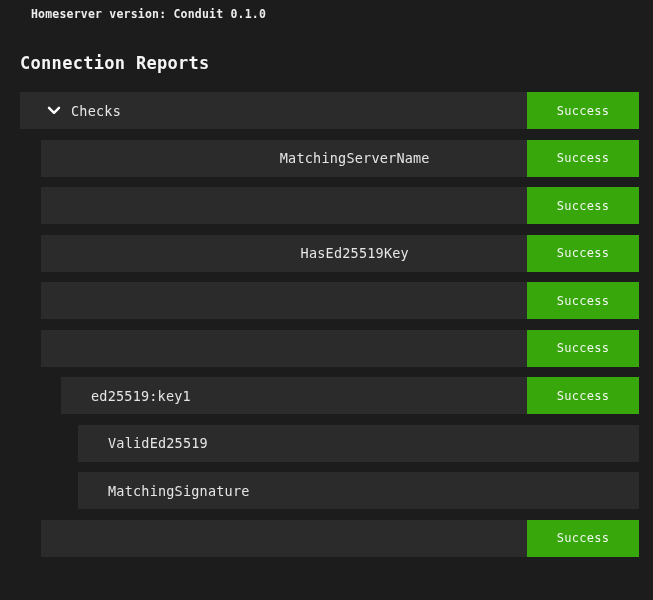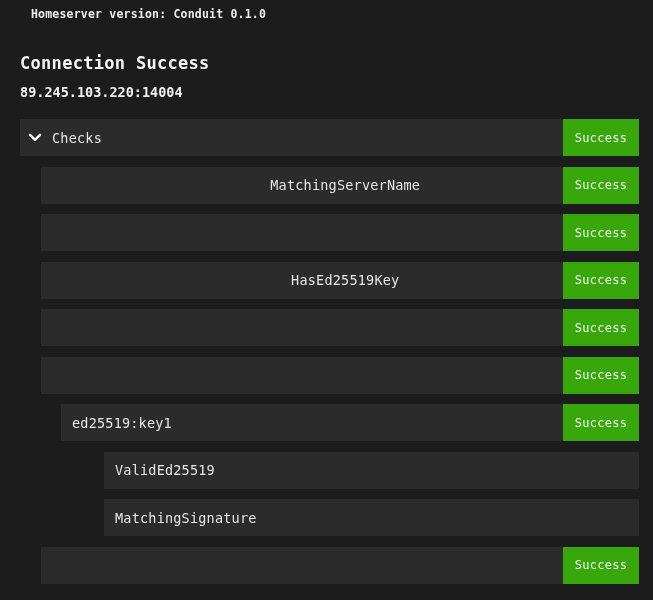--- a/index.html
+++ b/index.html
@@ -38,61 +38,60 @@
   .rows {
     margin-top: 20px;
   }
   .row {
     position: relative;
     height: 37px;
     margin-bottom: 10.5px;
     background: #2b2b2b;
     display: flex;
     align-items: center;
-    padding-left: 11px;
+    padding-left: 30px;
   }
   .row .chev {
     display: inline-flex;
     align-items: center;
     margin-left: -3px;
     margin-right: 10px;
   }
   .row .label {
     font-size: 13.5px;
     font-weight: 500;
     color: #e6e6e6;
     letter-spacing: 0.2px;
     white-space: pre;
   }
   .badge {
     position: absolute;
     top: 0; right: 0; bottom: 0;
-    width: 76px;
+    width: 112px;
     background: #37a70c;
     display: flex;
     align-items: center;
     justify-content: center;
     font-size: 12px;
     font-weight: 500;
     color: #f2f7f0;
     letter-spacing: 0.3px;
   }
   
   .lvl-0 { margin-left: 0; }
   .lvl-1 { margin-left: 20.5px; justify-content: center; }
   .lvl-2 { margin-left: 41px; }
-  .lvl-3 { margin-left: 84px; }
+  .lvl-3 { margin-left: 58px; }
 </style>
 </head>
 <body>
 
 <div class="page">
   <div class="hs-line">Homeserver version: Conduit 0.1.0</div>
-  <h1 class="title">Connection Success</h1>
-  <div class="address">89.245.103.220:14004</div>
+  <h1 class="title">Connection Reports</h1>
   <div class="rows">
   <div class="row lvl-0">
     <span class="chev" style="display: inline-flex;">
       <svg width="14" height="9" viewBox="0 0 14 9">
         <polyline points="2,1.8 7,6.8 12,1.8" fill="none" stroke="#ffffff" stroke-width="2.4" stroke-linecap="round" stroke-linejoin="round"></polyline>
       </svg>
     </span>
     <span class="label">Checks</span>
     <span class="badge" style="display: flex;">Success</span>
   </div>

